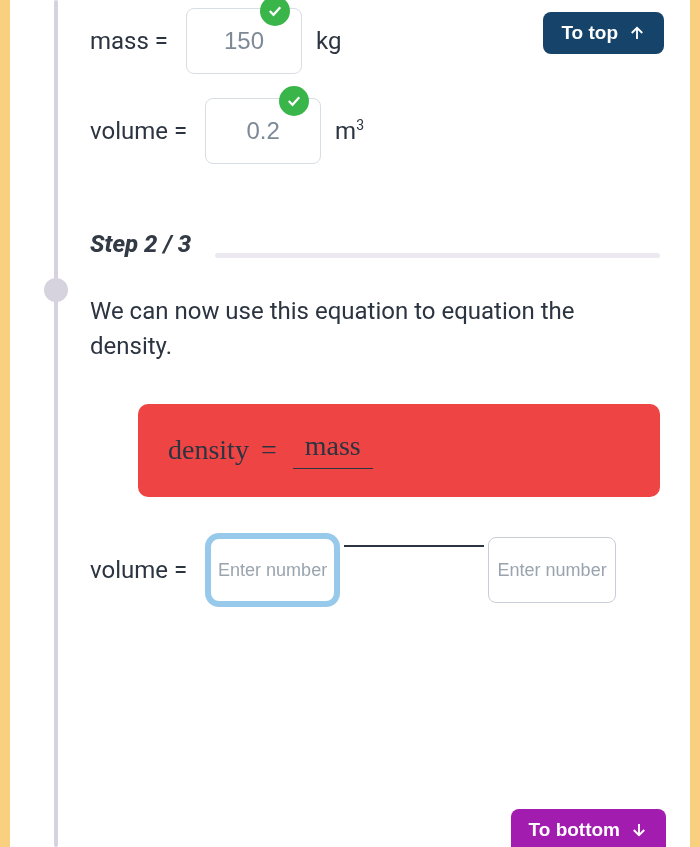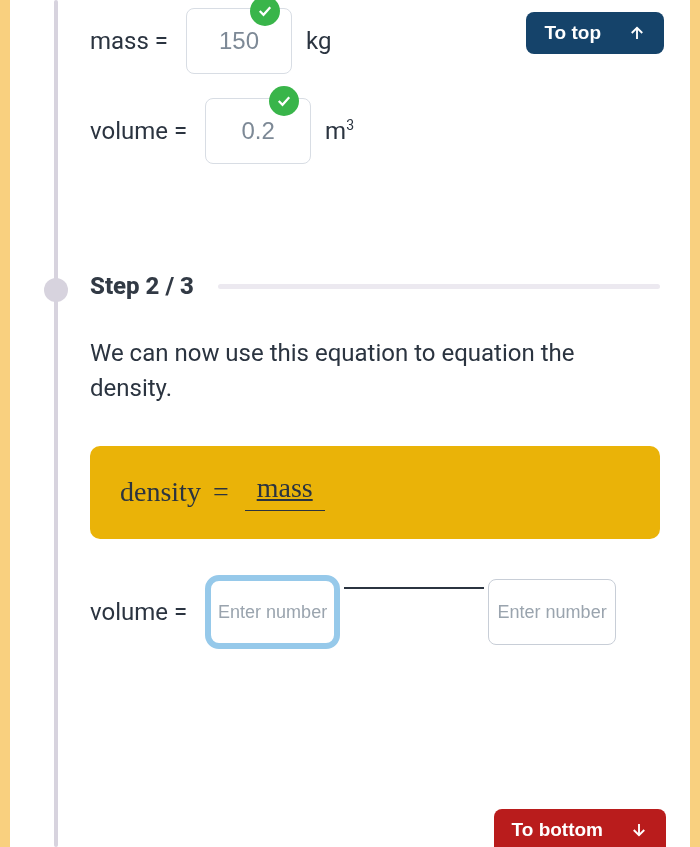--- a/index.html
+++ b/index.html
@@ -48,56 +48,57 @@
     right: 30px;
     top: 0;
     bottom: 0;
   }
 
   .row { display: flex; align-items: center; margin-bottom: 24px; }
   .row-label { color: #2b3440; font-size: 24px; margin-right: 18px; white-space: nowrap; }
 
   .input-wrap { position: relative; display: inline-block; margin-right: 14px; }
   .text-input {
-    width: 106px; height: 66px;
+    width: 116px; height: 66px;
     border: 1.5px solid #d8dde4;
     border-radius: 8px;
     font-size: 24px;
     text-align: center;
     color: #7d8996;
     background: #fff;
   }
   .check {
     position: absolute; top: -12px; right: 12px;
     width: 30px; height: 30px;
     border-radius: 50%;
     background: #39b54a;
     display: flex; align-items: center; justify-content: center;
   }
   .check svg { width: 18px; height: 18px; stroke: #fff; stroke-width: 3; fill: none; }
 
   .unit { color: #2b3440; font-size: 24px; }
   .unit sup { font-size: 14px; vertical-align: super; }
   .unit-sup-only { font-size: 24px; }
 
-  .step-header { display: flex; align-items: center; margin-top: 108px; margin-bottom: 36px; }
+  .step-header { display: flex; align-items: flex-end; margin-top: 66px; margin-bottom: 36px; font-style: italic; }
   .step-title { font-weight: 800; font-size: 24px; color: #323a45; margin-right: 24px; white-space: nowrap; }
   .step-line { flex: 1; height: 5px; background: #ece9f0; border-radius: 3px; }
 
   .paragraph { font-size: 24px; color: #2b3440; line-height: 1.45; margin-bottom: 40px; }
 
   .equation-box {
-    background: #eab308; border-radius: 10px;
+    background: #ef4444; border-radius: 10px;
     padding: 24px 30px; display: flex; align-items: center;
     margin-bottom: 36px;
+    margin-left: 48px;
   }
   .eq-lhs { font-family: Georgia, 'Times New Roman', serif; font-size: 28px; color: #2b3440; margin-right: 12px; }
   .eq-equals { font-family: Georgia, 'Times New Roman', serif; font-size: 28px; color: #2b3440; margin-right: 16px; }
   .eq-frac { display: inline-flex; flex-direction: column; align-items: center; }
-  .eq-num, .eq-den { font-family: Georgia, 'Times New Roman', serif; font-size: 28px; color: #2b3440; padding: 2px 12px; text-decoration: underline; }
+  .eq-num, .eq-den { font-family: Georgia, 'Times New Roman', serif; font-size: 28px; color: #2b3440; padding: 2px 12px; }
   .eq-bar { background: #2b3440; height: 1.5px; align-self: stretch; margin: 4px 0; }
 
   .sub-eq { display: flex; align-items: center; }
   .sub-lhs { font-size: 24px; color: #2b3440; margin-right: 18px; }
   .sub-frac { display: inline-flex; flex-direction: row; align-items: center; }
   .sub-bar { background: #2b3440; height: 2px; align-self: stretch; margin: 12px 4px; min-width: 140px; }
 
   .num-input-active {
     width: 135px; height: 74px;
     border: 6px solid #96c9ea;
@@ -108,34 +109,34 @@
   .num-input {
     width: 128px; height: 66px;
     border: 1.5px solid #c8ced7;
     border-radius: 8px;
     font-size: 18px; text-align: center; color: #8a94a0;
     background: #fff;
   }
 
   .to-top-btn, .to-bottom-btn {
     position: absolute;
-    display: inline-flex; align-items: center; gap: 27px;
+    display: inline-flex; align-items: center; gap: 10px;
     border-radius: 8px;
     padding: 10px 18px;
     font-weight: 700; font-size: 19px;
     cursor: pointer;
     border: none;
   }
   .to-top-btn {
     top: 12px; right: 26px;
     background: #15436a; color: #fff;
   }
   .to-bottom-btn {
     bottom: 0; right: 24px;
-    background: #b91c1c; color: #fff;
+    background: #a21caf; color: #fff;
     border-radius: 8px 8px 0 0;
     padding-bottom: 6px;
   }
   .arrow-up, .arrow-down { display: inline-flex; }
   .arrow-up svg, .arrow-down svg { width: 18px; height: 18px; stroke: #fff; stroke-width: 2.5; fill: none; }
 
   input::placeholder { color: #9aa4ae; }
 </style>
 </head>
 <body>

